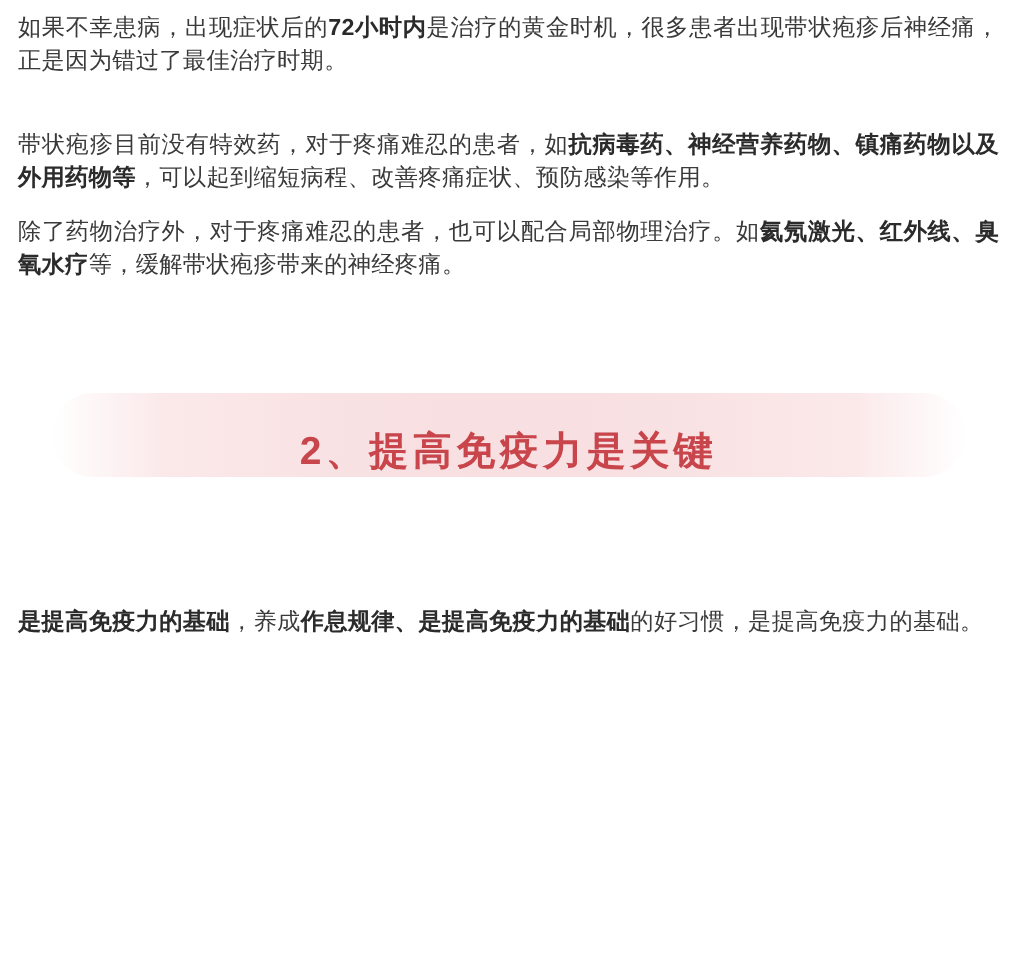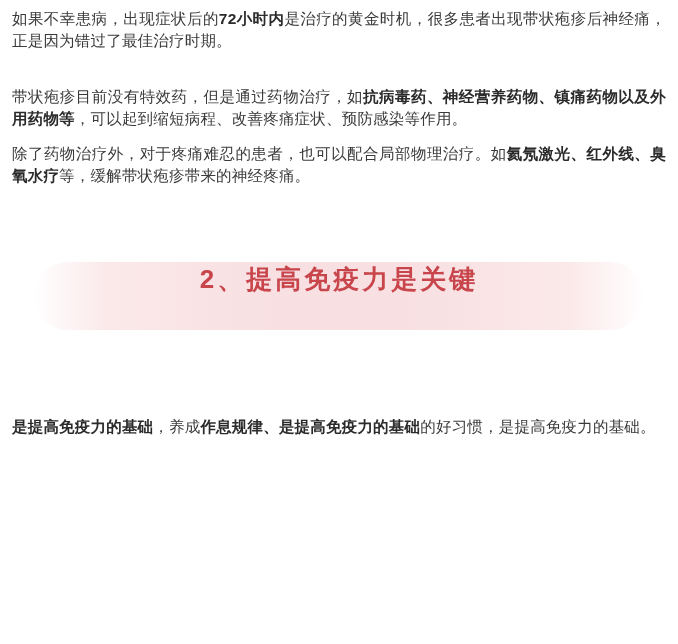--- a/index.html
+++ b/index.html
@@ -37,44 +37,44 @@
     font-weight: bold;
     color: #2b2b2b;
   }
   .banner-wrap {
     margin-top: 74px;
     display: flex;
     justify-content: center;
   }
   .banner {
     width: 610px;
-    height: 68px;
+    height: 56px;
     border-radius: 36px;
     background: linear-gradient(90deg, #ffffff 0%, #fbe9ea 12%, #f9e2e4 30%, #f8dfe1 50%, #f9e2e4 70%, #fbe9ea 88%, #ffffff 100%);
     display: flex;
-    align-items: flex-start;
+    align-items: flex-end;
     justify-content: center;
   }
   .banner-text {
     font-size: 26px;
     font-weight: bold;
     color: #c8454b;
     letter-spacing: 3px;
   }
   .section-body {
     margin-top: 86px;
   }
 </style>
 </head>
 <body>
 
 <div class="page">
 
   <p class="para p1"><span>如果不幸患病，出现症状后的</span><span class="b">72小时内</span><span>是治疗的黄金时机，很多患者出现带状疱疹后神经痛，正是因为错过了最佳治疗时期。</span></p>
-  <p class="para p2"><span>带状疱疹目前没有特效药，但是通过药物治疗，如</span><span class="b">抗病毒药、神经营养药物、镇痛药物以及外用药物等</span><span>，可以起到缩短病程、改善疼痛症状、预防感染等作用。</span></p>
+  <p class="para p2"><span>带状疱疹目前没有特效药，对于疼痛难忍的患者，如</span><span class="b">抗病毒药、神经营养药物、镇痛药物以及外用药物等</span><span>，可以起到缩短病程、改善疼痛症状、预防感染等作用。</span></p>
   <p class="para p3"><span>除了药物治疗外，对于疼痛难忍的患者，也可以配合局部物理治疗。如</span><span class="b">氦氖激光、红外线、臭氧水疗</span><span>等，缓解带状疱疹带来的神经疼痛。</span></p>
 
   <div class="banner-wrap">
     <div class="banner" style="background: linear-gradient(90deg, rgb(255, 255, 255) 0%, rgb(251, 233, 234) 12%, rgb(249, 226, 228) 30%, rgb(248, 223, 225) 50%, rgb(249, 226, 228) 70%, rgb(251, 233, 234) 88%, rgb(255, 255, 255) 100%);">
       <span class="banner-text" style="color: rgb(200, 69, 75);">2、提高免疫力是关键</span>
     </div>
   </div>
 
   <div class="section-body">
     <p class="para p5"><span class="b">是提高免疫力的基础</span><span>，养成</span><span class="b">作息规律、是提高免疫力的基础</span><span>的好习惯，是提高免疫力的基础。</span></p>

